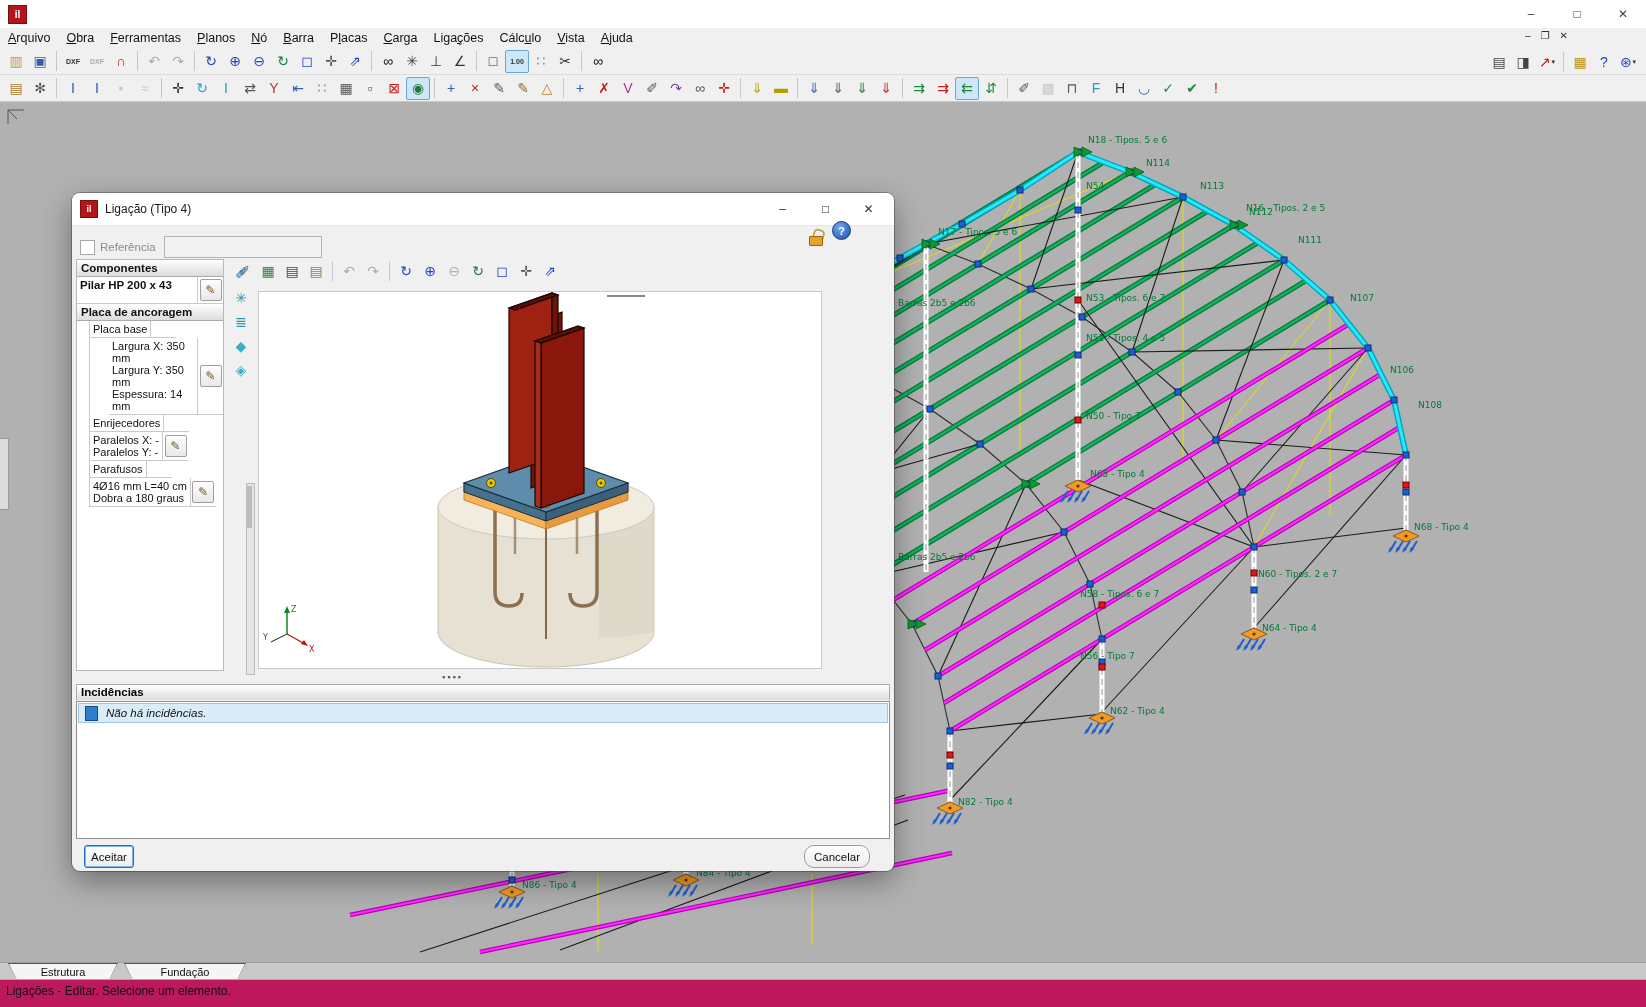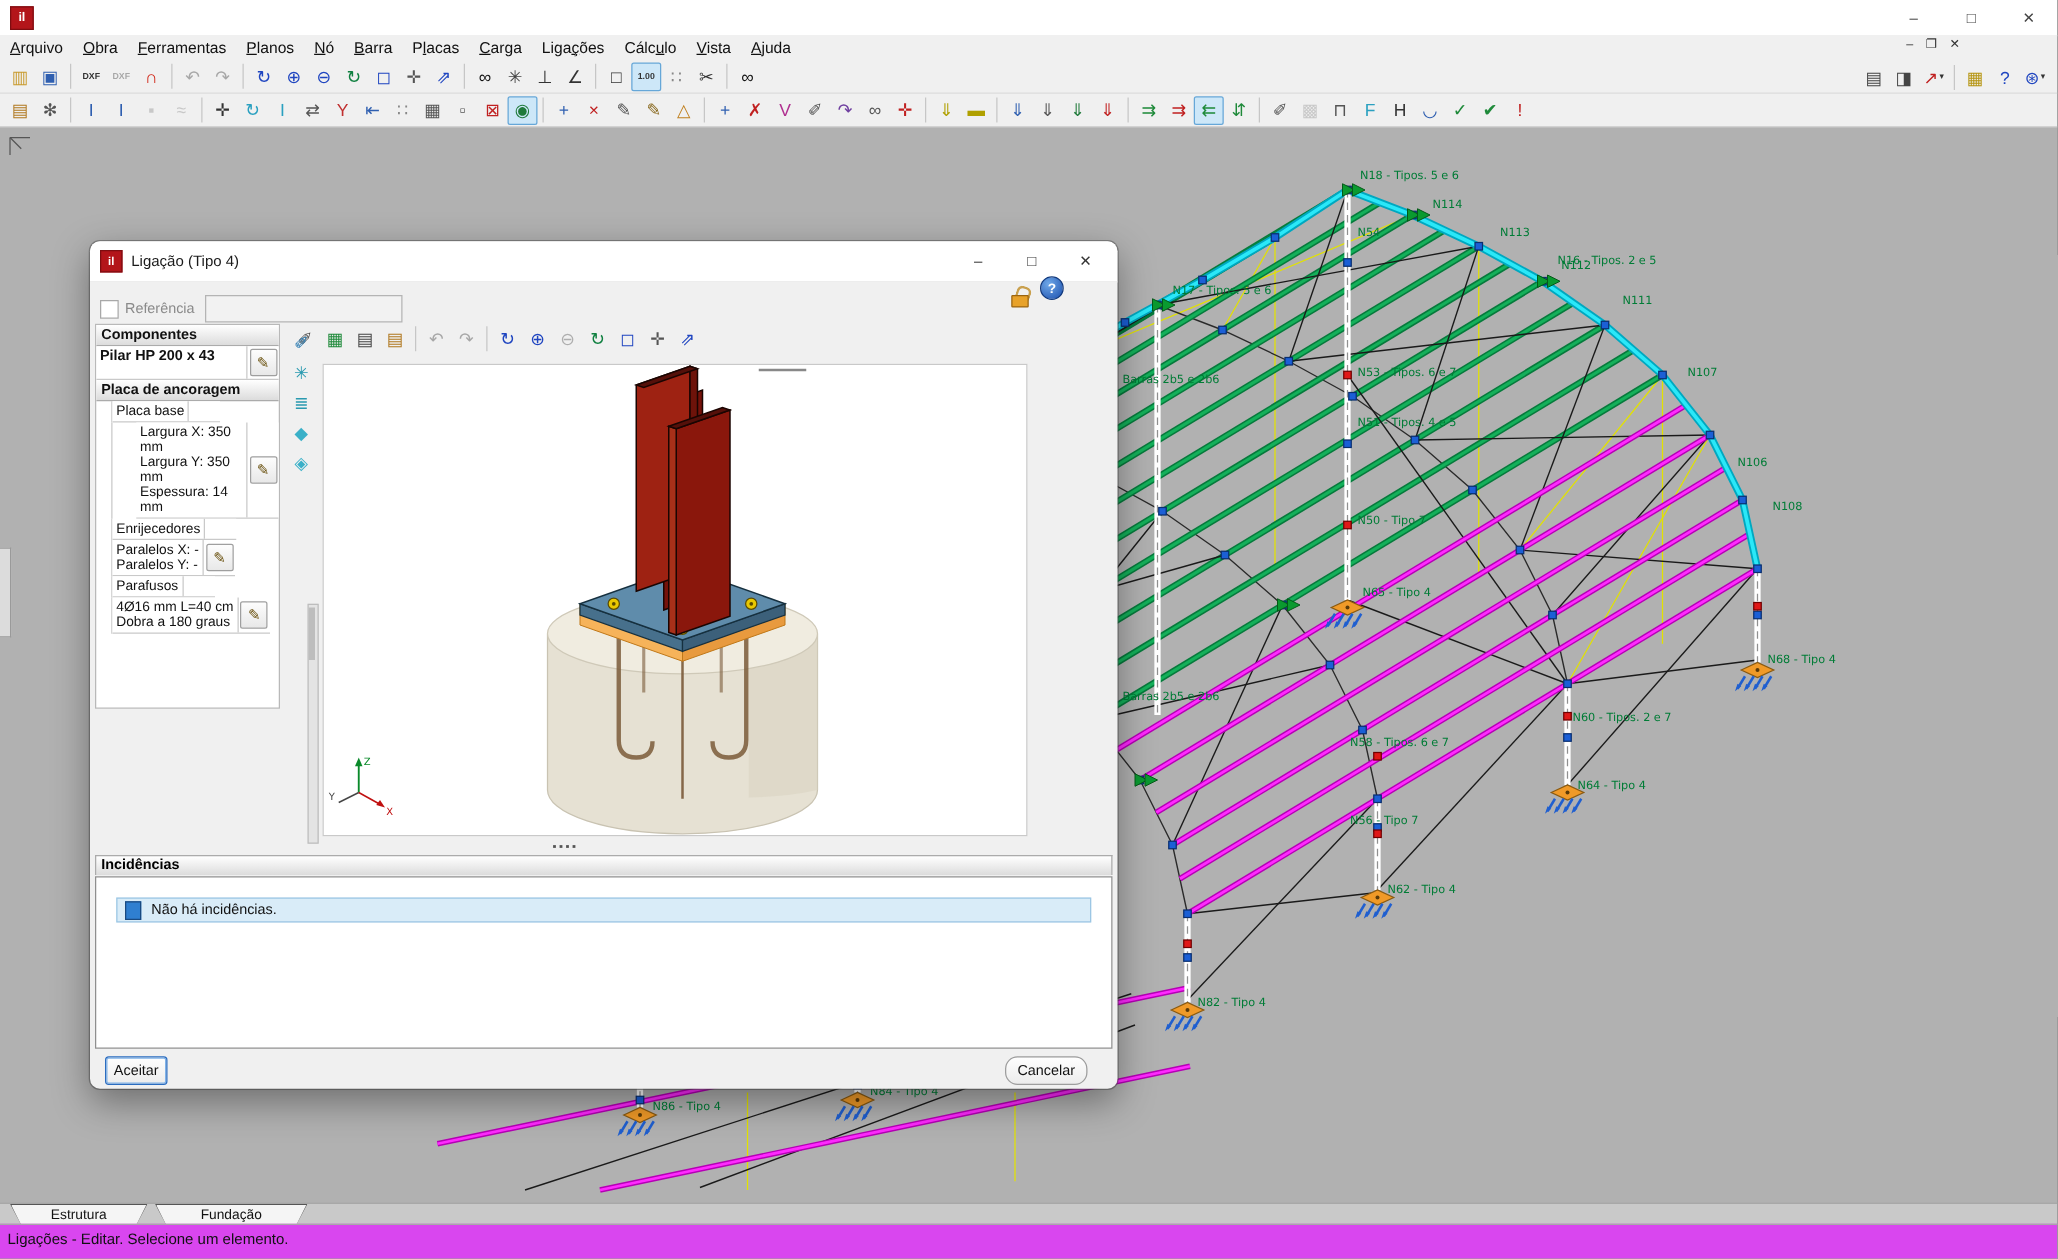--- a/index.html
+++ b/index.html
@@ -30,42 +30,42 @@
   
   #canvas{position:absolute;left:0;top:102px;width:1646px;height:860px;background:#b1b1b1;}
   #modelsvg{position:absolute;left:0;top:0;}
   .leftgrip{position:absolute;left:0;top:336px;width:8px;height:70px;background:#dcdcdc;border:1px solid #9a9a9a;border-left:none;}
   
   #tabsrow{position:absolute;left:0;top:962px;width:100%;height:17px;background:#c9c9c9;border-top:1px solid #9d9d9d;}
   .tab{position:absolute;top:0;height:17px;}
   .tab .shape{position:absolute;inset:0;background:#555;clip-path:polygon(0 0,100% 0,calc(100% - 9px) 100%,9px 100%);}
   .tab .inner{position:absolute;left:1px;right:1px;top:1px;bottom:0;background:#f5f5f5;clip-path:polygon(0 0,100% 0,calc(100% - 8px) 100%,8px 100%);
         display:flex;align-items:center;justify-content:center;font-size:11px;color:#111;}
-  #statusbar{position:absolute;left:0;top:979px;width:100%;height:28px;background:#d946ef;border-top:1px solid #a8a8a8;
+  #statusbar{position:absolute;left:0;top:979px;width:100%;height:28px;background:#be185d;border-top:1px solid #a8a8a8;
              font-size:12px;color:#111;padding:4px 0 0 6px;box-sizing:border-box;}
   
   #dialog{position:absolute;left:72px;top:193px;width:822px;height:678px;background:#f0f0f0;border-radius:8px;
           box-shadow:0 10px 30px rgba(0,0,0,.38),0 0 0 1px rgba(90,90,90,.55);overflow:hidden;}
   .dlg-title{position:absolute;left:0;top:0;width:100%;height:32px;background:#fff;display:flex;align-items:center;border-bottom:1px solid #e8e8e8;}
   .dlg-title .appicon{width:16px;height:16px;font-size:9px;}
   .dlg-title-text{font-size:12px;color:#1a1a1a;}
   .dlg-btns{position:absolute;right:4px;top:0;height:32px;display:flex;}
   .dlg-btn{width:43px;height:32px;display:flex;align-items:center;justify-content:center;font-size:12px;color:#333;}
   .refrow{position:absolute;left:8px;top:38px;height:32px;display:flex;align-items:center;}
   .cb{width:13px;height:13px;background:#fff;border:1px solid #a8a8a8;margin-right:5px;}
   .reflabel{font-size:11.5px;color:#8a8a8a;margin-right:8px;}
   .refinput{width:152px;height:18px;background:#f2f2f2;border:1px solid #b4b4b4;}
   .lockicon{position:absolute;left:735px;top:36px;width:16px;height:16px;}
   .lock-body{position:absolute;left:2px;top:7px;width:12px;height:8px;background:#e8a22a;border:1px solid #9a6410;border-radius:1px;}
   .lock-shackle{position:absolute;left:6px;top:0px;width:8px;height:8px;border:2px solid #c9a04e;border-bottom:none;border-radius:5px 5px 0 0;transform:rotate(18deg);}
   .helpicon{position:absolute;left:760px;top:28px;width:17px;height:17px;border-radius:50%;background:radial-gradient(circle at 35% 30%,#6fa8e8,#1b4fae);
             color:#fff;font-size:11px;font-weight:bold;display:flex;align-items:center;justify-content:center;border:1px solid #123a7e;}
   .dlg-toolbar{position:absolute;left:160px;top:66px;height:24px;display:flex;align-items:center;}
   
-  #comp-panel{position:absolute;left:4px;top:66px;width:148px;height:308px;background:#fff;border:1px solid #b9b9b9;box-sizing:border-box;
+  #comp-panel{position:absolute;left:4px;top:66px;width:148px;height:412px;background:#fff;border:1px solid #b9b9b9;box-sizing:border-box;
               font-size:11px;color:#111;overflow:hidden;}
   .comp-header{font-weight:bold;font-size:11.5px;padding:2px 4px;background:linear-gradient(180deg,#ffffff,#dcdcdc);border-bottom:1px solid #ababab;}
   .comp-row{display:flex;border-bottom:1px solid #c9c9c9;background:#fff;}
   .comp-cell{flex:1;padding:2px 3px;}
   .comp-cell.bold{font-weight:bold;font-size:11.5px;}
   .comp-editcol{width:25px;border-left:1px solid #c9c9c9;display:flex;align-items:center;justify-content:center;padding:2px 0;}
   .editbtn{width:20px;height:20px;background:linear-gradient(180deg,#fdfdfd,#e8e8e8);border:1px solid #9f9f9f;border-radius:2px;
            font-size:12px;display:flex;align-items:center;justify-content:center;color:#6b5210;}
   .indent{margin-left:12px;border-left:1px solid #c9c9c9;}
   
@@ -73,21 +73,21 @@
   .sideicon{width:22px;height:22px;display:flex;align-items:center;justify-content:center;font-size:14px;margin-bottom:2px;}
   .vscroll{position:absolute;left:16px;top:220px;width:7px;height:190px;background:#e4e4e4;border:1px solid #bdbdbd;}
   .vthumb{position:absolute;left:0;top:2px;width:5px;height:42px;background:#bdbdbd;}
   
   #preview{position:absolute;left:186px;top:98px;width:564px;height:378px;background:#fff;border:1px solid #c9c9c9;box-sizing:border-box;}
   .splitdots{position:absolute;left:370px;top:479px;font-size:9px;letter-spacing:2px;color:#555;}
   
   .inc-header{position:absolute;left:4px;top:491px;width:814px;height:16px;font-weight:bold;font-size:11.5px;padding:1px 4px;box-sizing:border-box;
               background:linear-gradient(180deg,#ffffff,#dcdcdc);border:1px solid #ababab;border-bottom:none;}
   .inc-list{position:absolute;left:4px;top:508px;width:814px;height:138px;background:#fff;border:1px solid #8f8f8f;box-sizing:border-box;}
-  .inc-row{display:flex;align-items:center;height:18px;background:#d9ecf8;border:1px solid #9cc6e4;margin:16px;}
+  .inc-row{display:flex;align-items:center;height:18px;background:#d9ecf8;border:1px solid #9cc6e4;margin:1px;font-style:italic;}
   .inc-sq{width:11px;height:13px;background:#2f7fd0;border:1px solid #1a4a80;margin:0 8px 0 6px;}
   .inc-text{font-size:11.5px;color:#111;}
   .dlg-buttons{position:absolute;left:0;top:650px;width:100%;height:28px;}
   .btn{position:absolute;height:21px;font-size:11.5px;color:#111;background:linear-gradient(180deg,#fefefe,#ececec);
        border:1px solid #9d9d9d;border-radius:3px;display:flex;align-items:center;justify-content:center;}
   #btn-accept{left:12px;top:2px;width:48px;border:1px solid #2a6cc0;box-shadow:0 0 0 1px #7fb2e8 inset;}
   #btn-cancel{left:732px;top:2px;width:64px;border-radius:10px;}
   
   text.nlabel{font-family:"DejaVu Sans",sans-serif;font-size:9px;fill:#007c36;}
 </style>

